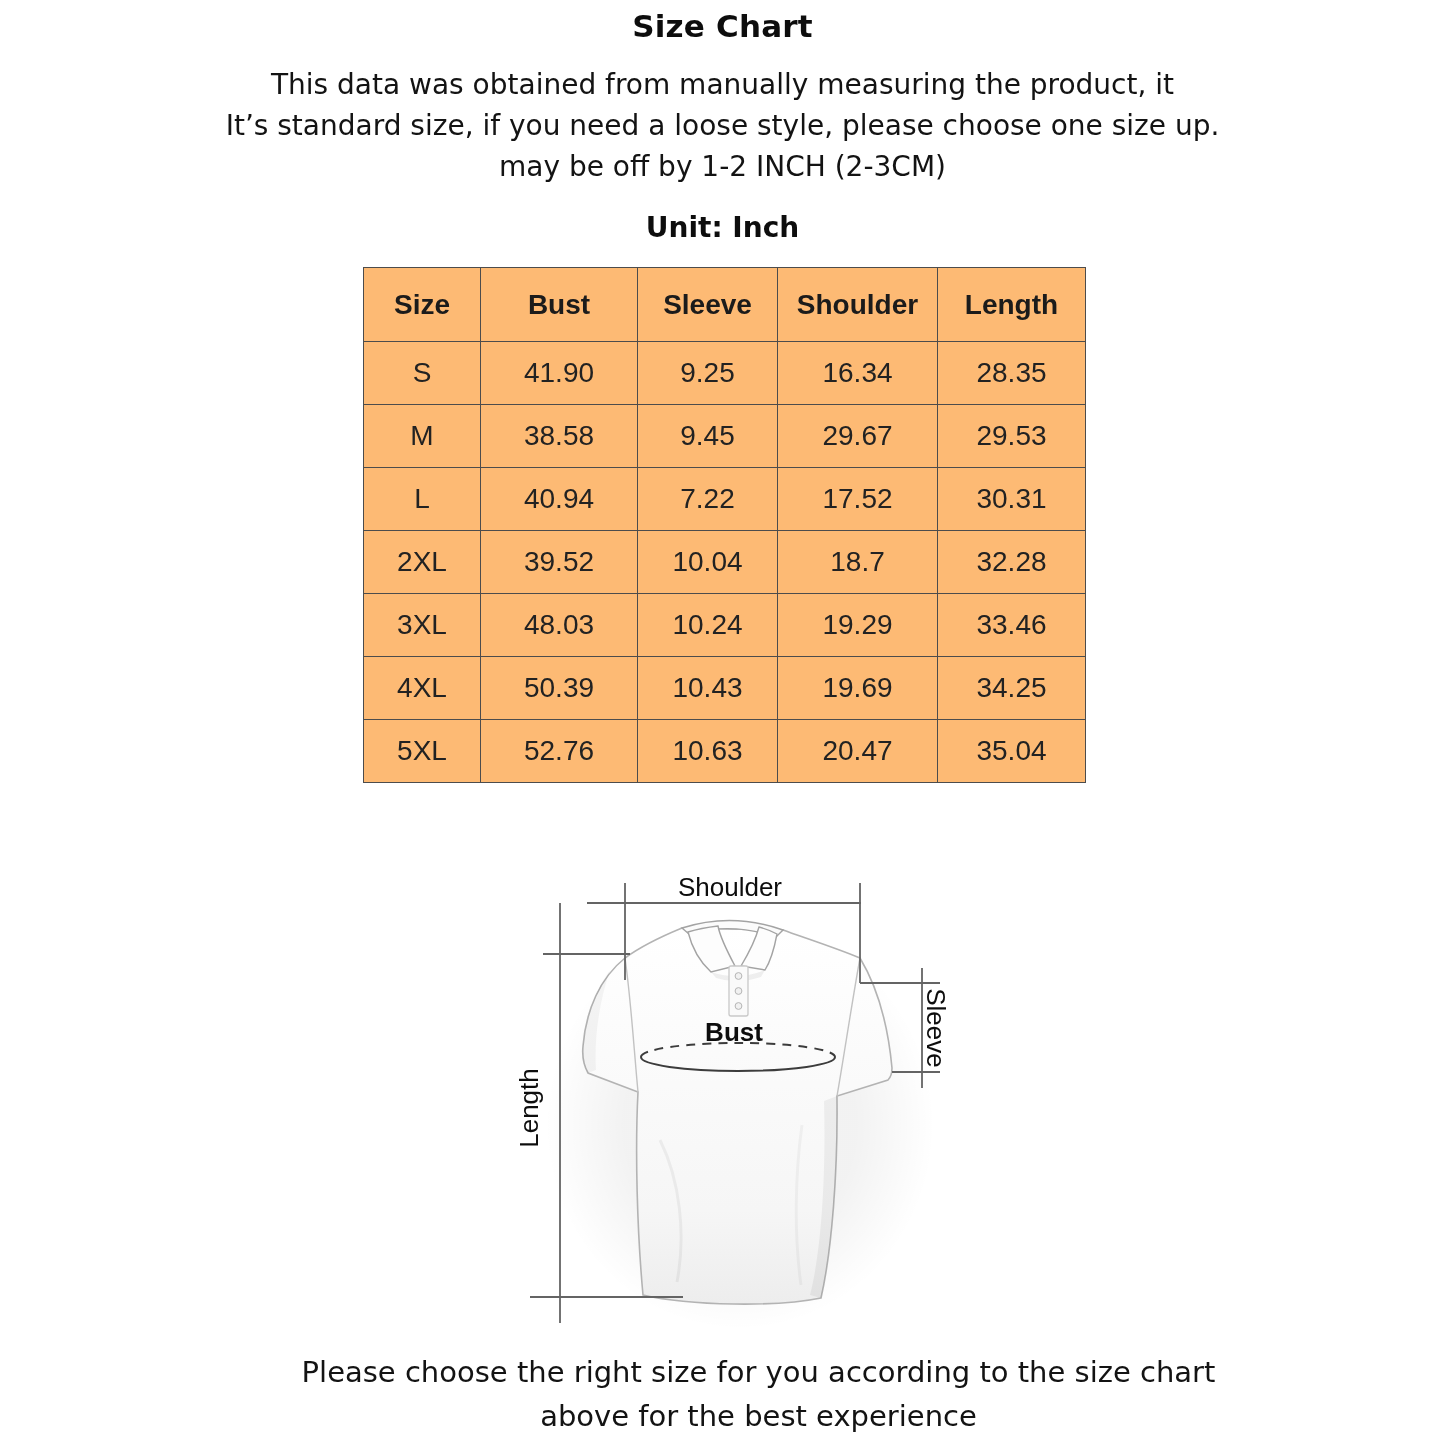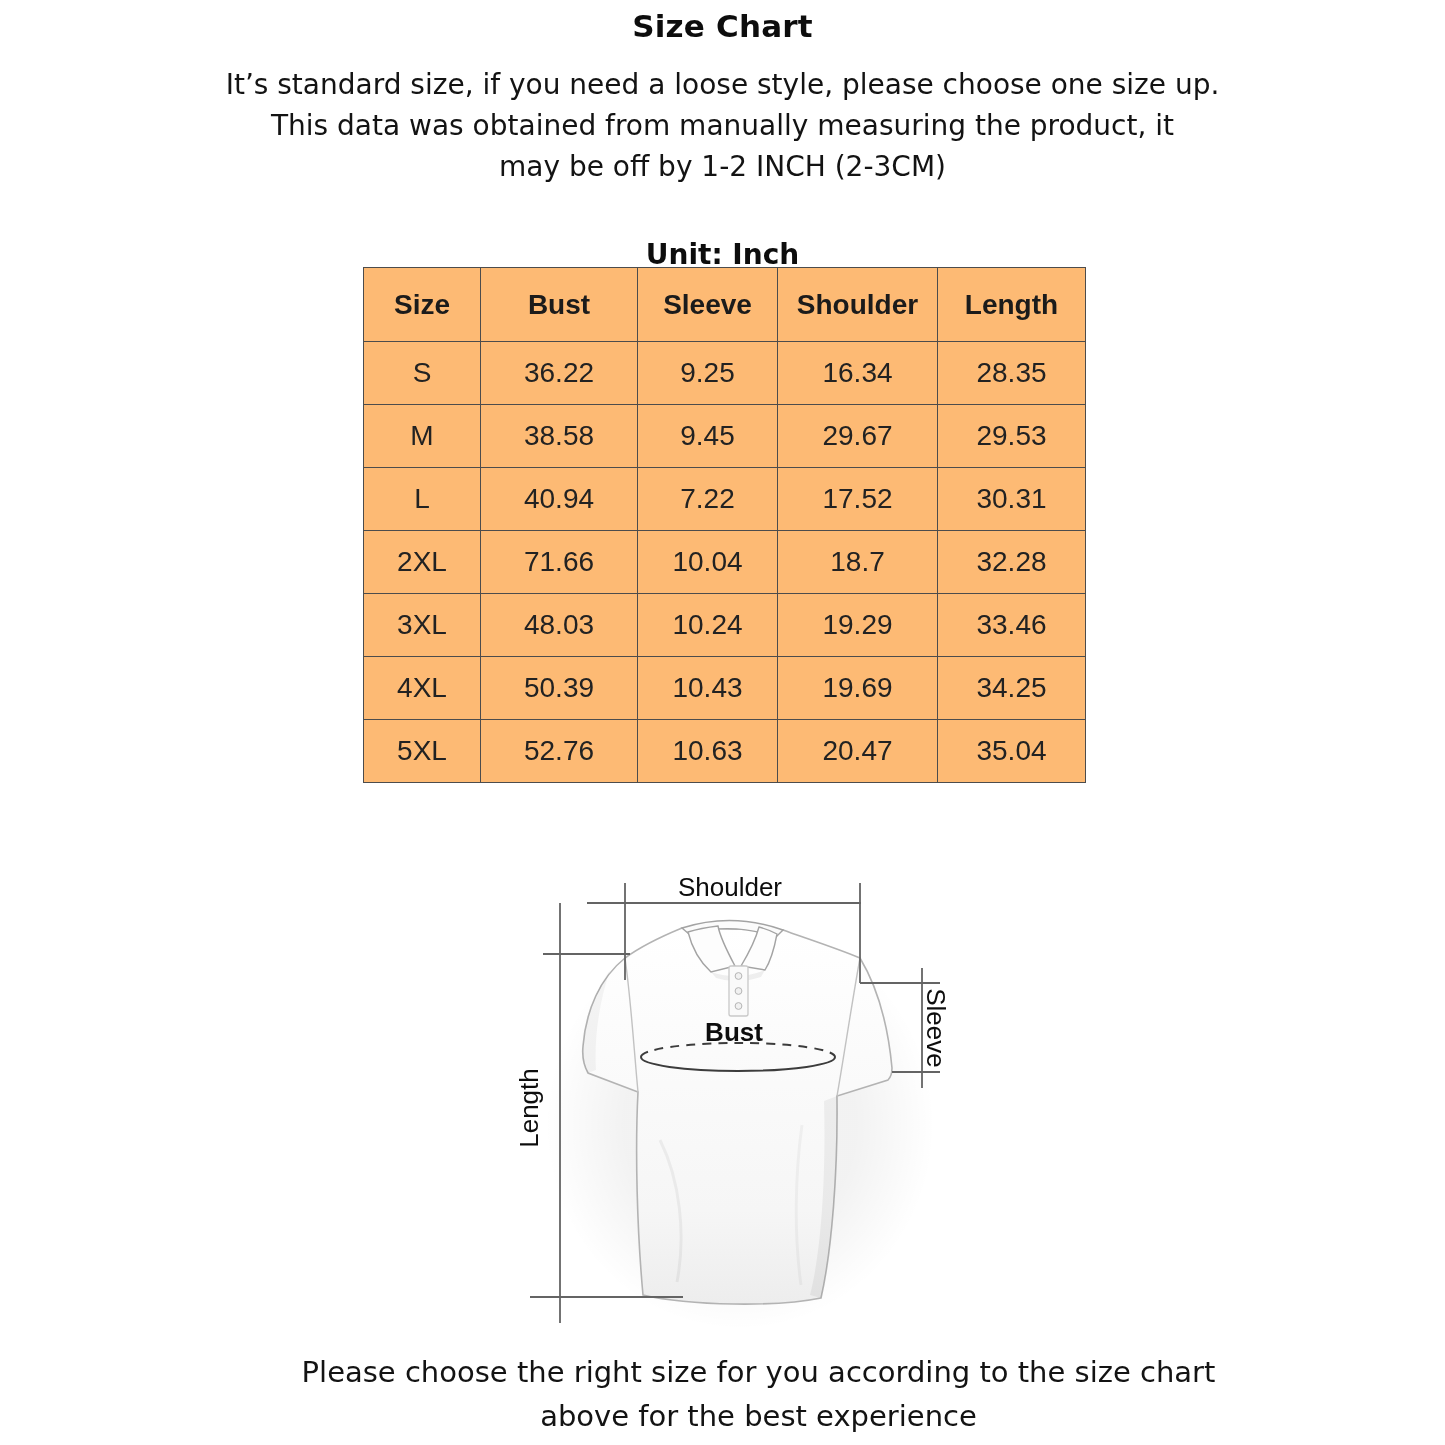--- a/index.html
+++ b/index.html
@@ -19,21 +19,20 @@
   }
   .desc {
     position: absolute; top: 64px; left: 0; width: 100%;
     text-align: center; font-size: 28px; line-height: 41px; font-weight: 400;
     color: #131313;
   }
   .unit {
     position: absolute; top: 210px; left: 0; width: 100%;
     text-align: center; font-size: 28px; line-height: 36px; font-weight: 700;
     color: #0d0d0d;
-    margin-top: 27px;
   }
 
   table.size-table {
     position: absolute; left: 363px; top: 267px;
     border-collapse: collapse; table-layout: fixed;
     font-family: "Liberation Sans", sans-serif;
     font-size: 28px; color: #222222;
   }
   table.size-table th, table.size-table td {
     border: 1.5px solid #4c4c4c;
@@ -62,22 +61,22 @@
   }
 </style>
 </head>
 <body>
 
 <div class="stage">
 
   <div class="title">Size Chart</div>
 
   <div class="desc">
+    <div>This data was obtained from manually measuring the product, it</div>
     <div>It’s standard size, if you need a loose style, please choose one size up.</div>
-    <div>This data was obtained from manually measuring the product, it</div>
     <div>may be off by 1-2 INCH (2-3CM)</div>
   </div>
 
   <div class="unit">Unit: Inch</div>
 
   <table class="size-table">
     <colgroup>
       <col style="width:117px">
         <col style="width:157px">
         <col style="width:140px">
@@ -89,42 +88,42 @@
         <th>Size</th>
         <th>Bust</th>
         <th>Sleeve</th>
         <th>Shoulder</th>
         <th>Length</th>
       </tr>
     </thead>
     <tbody>
       <tr>
         <td>S</td>
-        <td>36.22</td>
+        <td>41.90</td>
         <td>9.25</td>
         <td>16.34</td>
         <td>28.35</td>
       </tr>
       <tr>
         <td>M</td>
         <td>38.58</td>
         <td>9.45</td>
         <td>29.67</td>
         <td>29.53</td>
       </tr>
       <tr>
         <td>L</td>
         <td>40.94</td>
         <td>7.22</td>
         <td>17.52</td>
         <td>30.31</td>
       </tr>
       <tr>
         <td>2XL</td>
-        <td>71.66</td>
+        <td>39.52</td>
         <td>10.04</td>
         <td>18.7</td>
         <td>32.28</td>
       </tr>
       <tr>
         <td>3XL</td>
         <td>48.03</td>
         <td>10.24</td>
         <td>19.29</td>
         <td>33.46</td>

